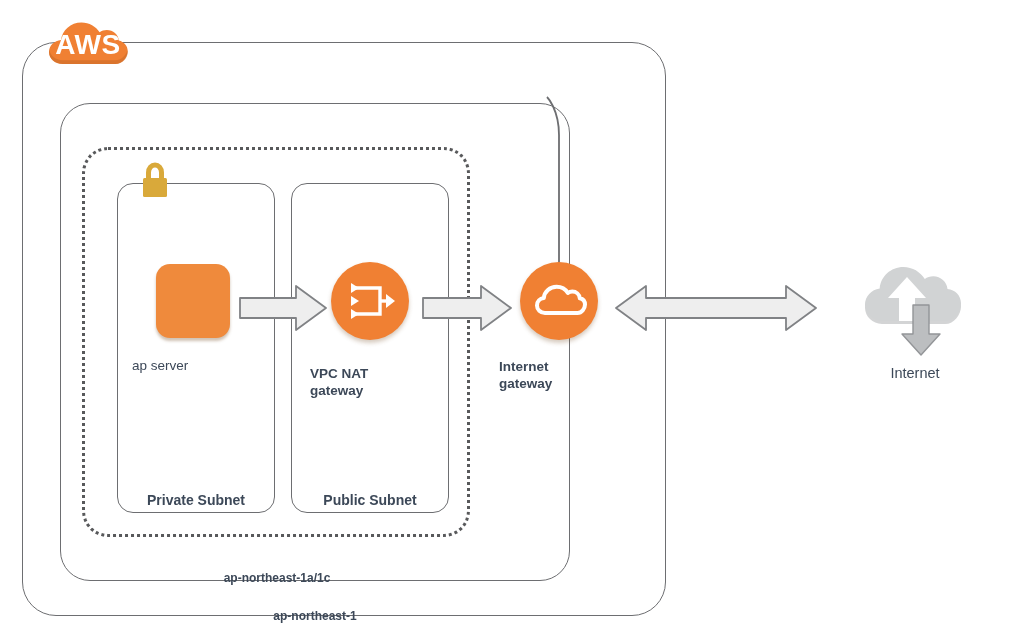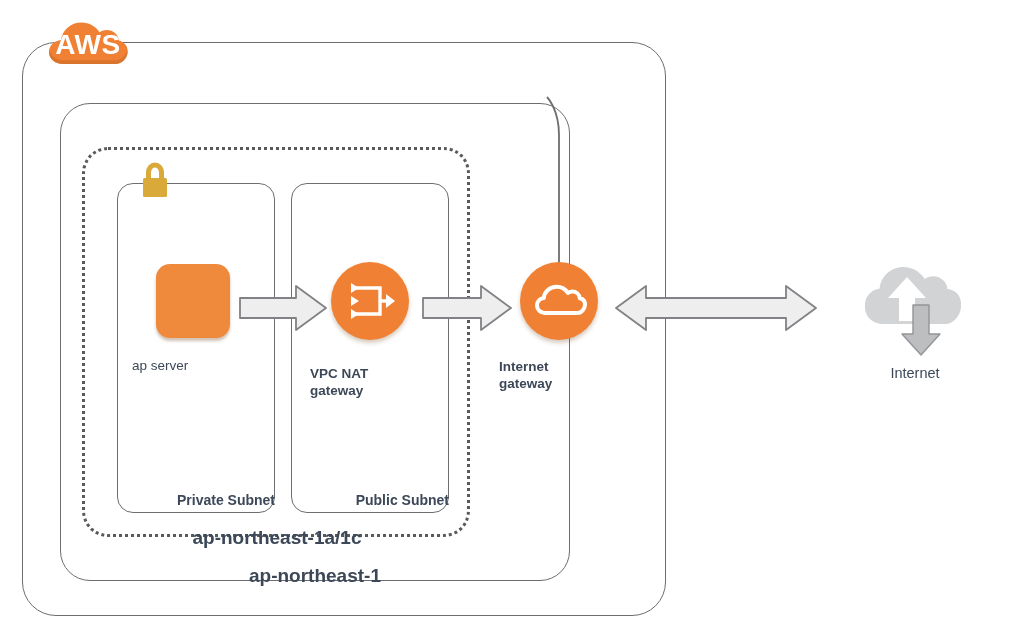--- a/index.html
+++ b/index.html
@@ -150,39 +150,40 @@
     position: absolute;
   }
   .connector svg { display: block; width: 100%; height: 100%; overflow: visible; }
   .igw-connector { left: 546px; top: 95px; width: 30px; height: 175px; }
 
   
   .caption {
     position: absolute;
     color: #3c4858;
     font-weight: bold;
-    font-size: 19px;
+    font-size: 12px;
     font-family: "Liberation Sans", sans-serif;
     text-align: center;
+    margin-top: 44px;
   }
   .cap-az { left: 142px; top: 527px; width: 270px; }
   .cap-region { left: 180px; top: 565px; width: 270px; }
   .cap-internet {
     position: absolute;
     left: 855px;
     top: 365px;
     width: 120px;
     text-align: center;
     color: #3c4858;
     font-size: 14.5px;
     font-family: "Liberation Sans", sans-serif;
   }
   .subnet-label {
     position: absolute;
-    text-align: right;
+    text-align: center;
     color: #3c4858;
     font-weight: bold;
     font-size: 14px;
     font-family: "Liberation Sans", sans-serif;
   }
   .lbl-private { left: 117px; top: 492px; width: 158px; }
   .lbl-public  { left: 291px; top: 492px; width: 158px; }
 </style>
 </head>
 <body>

